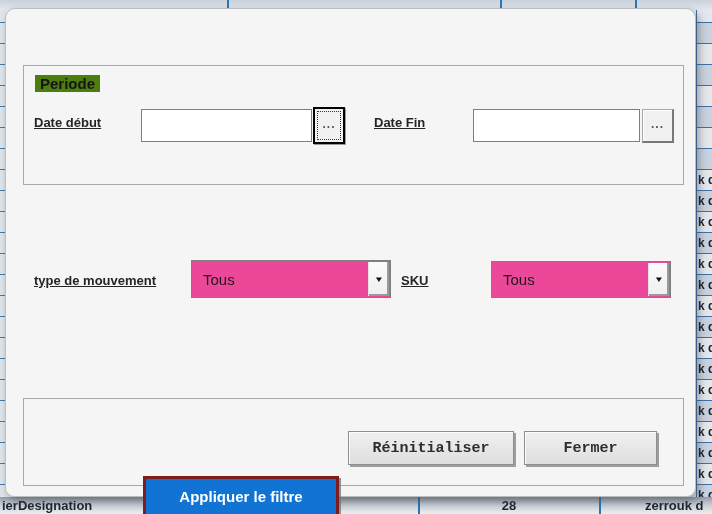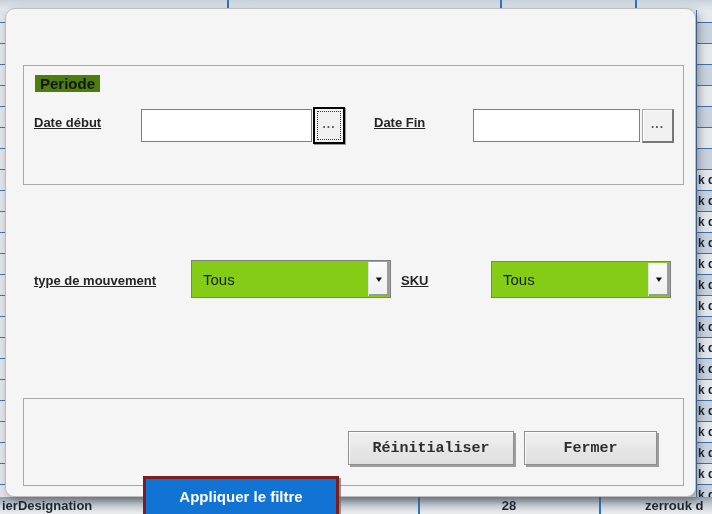--- a/index.html
+++ b/index.html
@@ -67,21 +67,21 @@
   }
   .browse-btn.focused{
     border:2px solid #000;outline:1px dotted #333;outline-offset:-5px;
     box-shadow:1px 1px 0 #9A9A9A;line-height:30px;
   }
   .browse-btn.normal{
     border:1px solid #A8A8A8;border-right:2px solid #777;border-bottom:2px solid #777;
     box-shadow:inset 1px 1px 0 #FFF;line-height:29px;
   }
   .combo{
-    position:absolute;border:1px solid #7F7F7F;background:#84cc16;box-sizing:border-box;text-align:right;
+    position:absolute;border:1px solid #7F7F7F;background:#ec4899;box-sizing:border-box;text-align:right;
   }
   .combo-value{
     position:absolute;left:11px;top:0;bottom:0;right:26px;display:flex;align-items:center;
     font-size:15px;color:#1A1A1A;white-space:nowrap;overflow:hidden;
   }
   .combo-btn{
     position:absolute;right:1px;top:1px;bottom:1px;width:20px;
     background:linear-gradient(180deg,#FBFBFB,#EFEFEF);
     border-left:1px solid #E2E2E2;box-shadow:inset -2px -2px 0 #9A9A9A;
     display:flex;align-items:center;justify-content:center;

